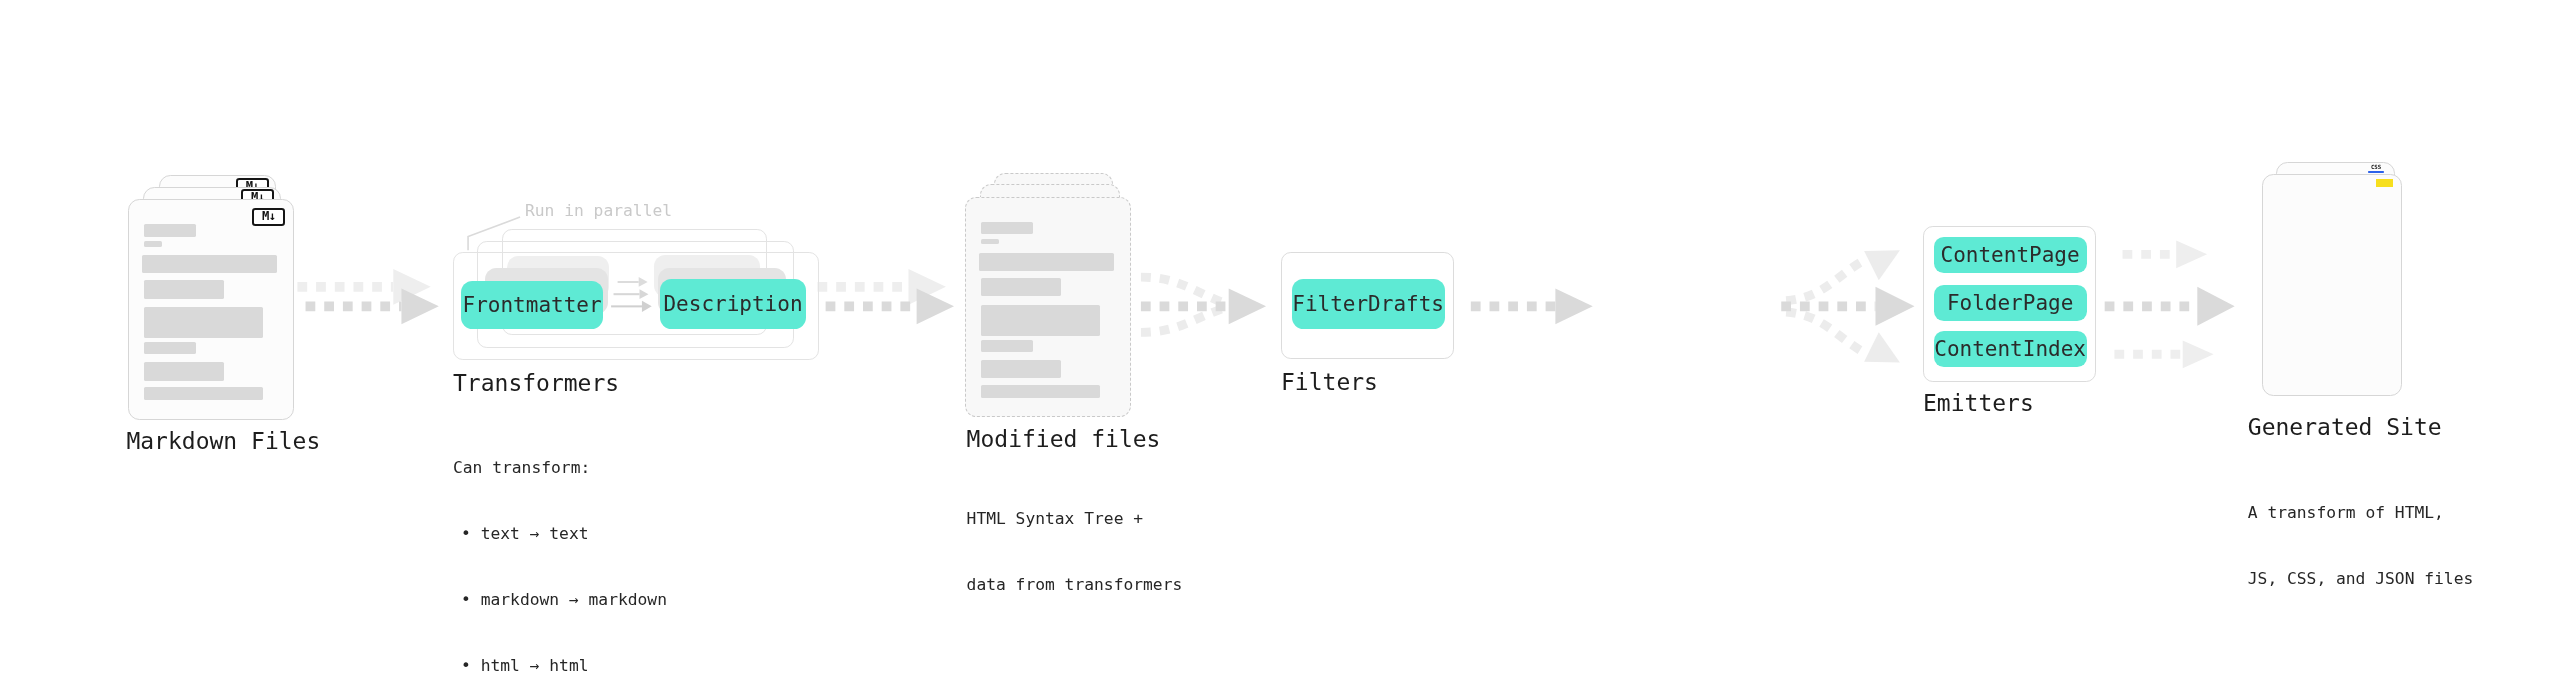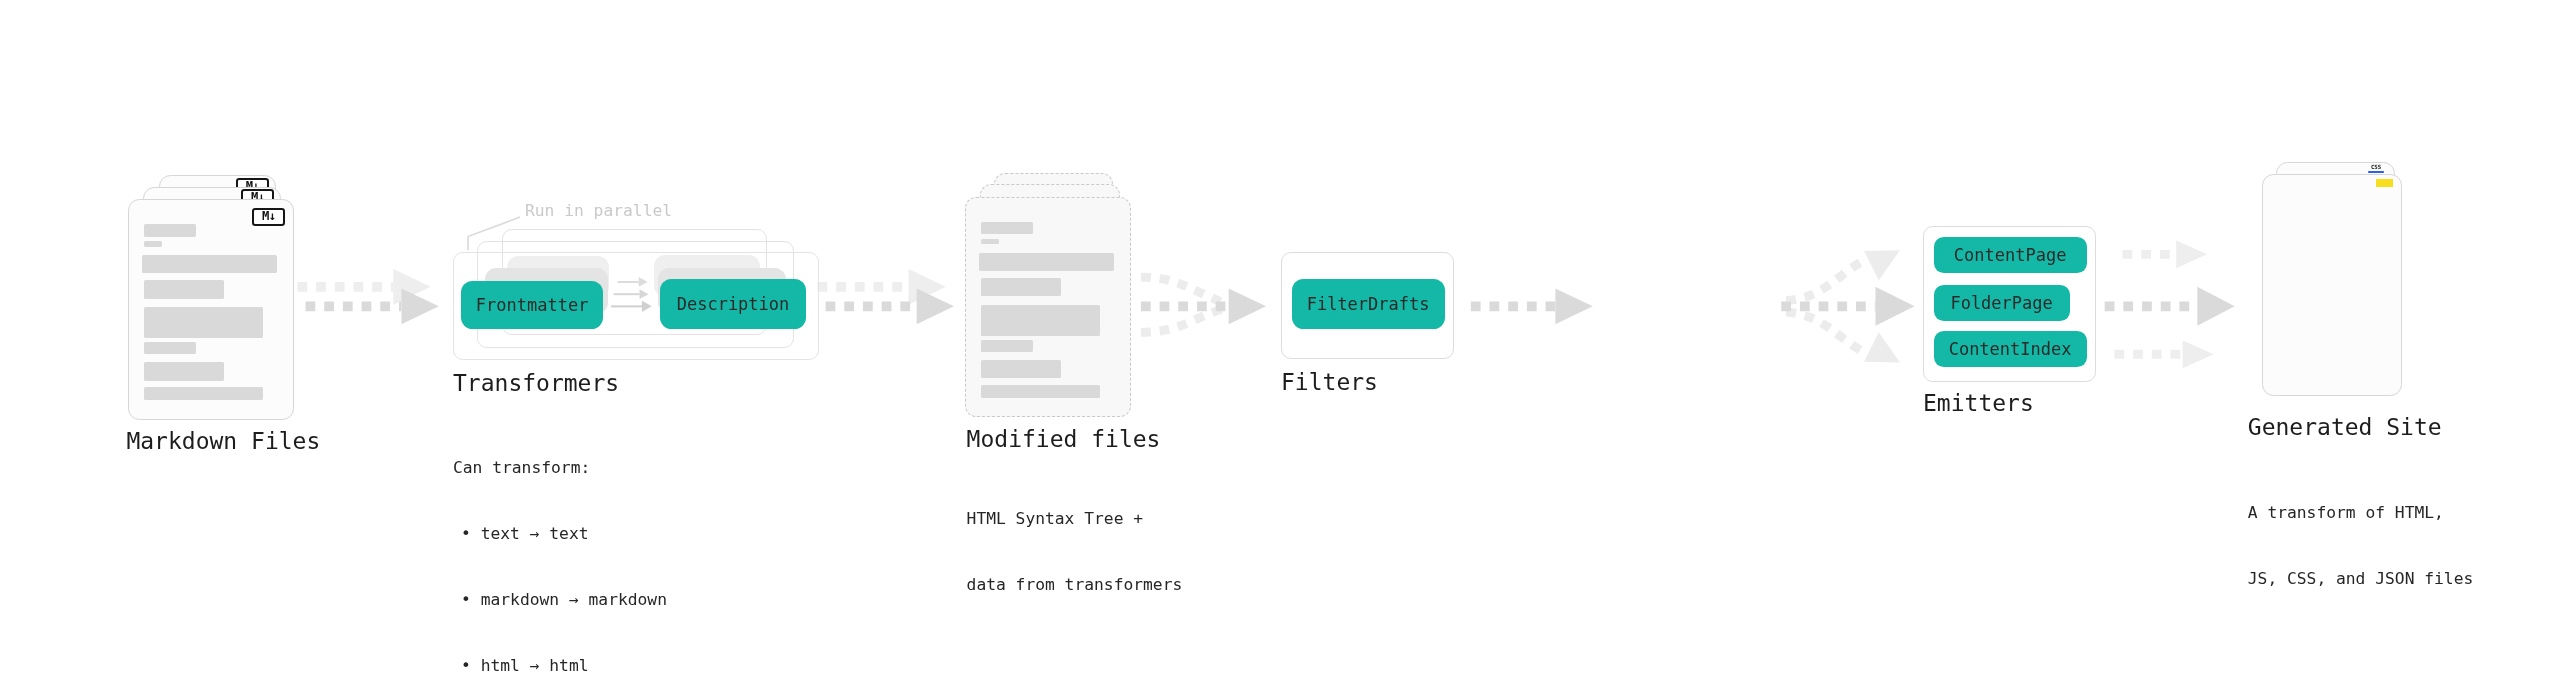--- a/index.html
+++ b/index.html
@@ -27,22 +27,22 @@
     font-weight:bold;line-height:19.5px;text-align:center;
     clip-path:polygon(0 0,100% 0,91% 86%,50% 100%,9% 86%);}
   .cssbadge{position:absolute;top:1.6px;right:9.8px;width:16.3px;text-align:center;}
   .cssword{font-size:5.7px;font-weight:bold;color:#111;line-height:5.7px;}
   .cssbar{height:2.4px;background:#2c62ea;margin-top:0.8px;border-radius:0.8px;}
   .jsbadge{position:absolute;top:4.1px;right:8.1px;width:17px;height:8.1px;background:#f7df1e;}
 
   
   .panel{position:absolute;background:#fff;border:1.6px solid #dcdcdc;border-radius:9.8px;}
   .frame{position:absolute;border:1.6px solid #e3e3e3;border-radius:9.8px;background:transparent;}
-  .pill{position:absolute;background:#14b8a6;border-radius:11.4px;display:flex;align-items:center;
-    justify-content:center;font-size:17px;color:#2b2b2b;white-space:pre;}
+  .pill{position:absolute;background:#5eead4;border-radius:11.4px;display:flex;align-items:center;
+    justify-content:center;font-size:21px;color:#2b2b2b;white-space:pre;}
   .pill.r12{border-radius:9.8px;}
   .ghost1{position:absolute;background:#e4e4e4;border-radius:11.4px;}
   .ghost2{position:absolute;background:#efefef;border-radius:11.4px;}
 
   
   .label{position:absolute;font-size:23px;line-height:23px;color:#1d1d1d;white-space:pre;}
   .desc{position:absolute;font-size:16.3px;line-height:22px;color:#262626;white-space:pre;}
   .desc .indent{padding-left:8.1px;}
   .note{position:absolute;font-size:16.3px;line-height:16.3px;color:#c9c9c9;white-space:pre;}
 </style>
@@ -177,21 +177,21 @@
   <div class="stage" style="left:1281px;top:252px;width:244px;height:219px;">
     <div class="panel" style="left:0;top:0;width:173px;height:107px;"></div>
     <div class="pill" style="left:10.6px;top:27px;width:153px;height:50px;">FilterDrafts</div>
     <div class="label" style="left:0;top:119px;">Filters</div>
   </div>
 
 
   <div class="stage" style="left:1923px;top:226px;width:244px;height:260px;">
     <div class="panel" style="left:0;top:0;width:173px;height:156px;"></div>
     <div class="pill r12" style="left:10.6px;top:11.4px;width:153px;height:36px;">ContentPage</div>
-    <div class="pill r12" style="left:10.6px;top:59px;width:136px;height:36px;">FolderPage</div>
+    <div class="pill r12" style="left:10.6px;top:59px;width:153px;height:36px;">FolderPage</div>
     <div class="pill r12" style="left:10.6px;top:105px;width:153px;height:36px;">ContentIndex</div>
     <div class="label" style="left:0;top:166px;">Emitters</div>
   </div>
 
   <div class="stage" style="left:2247px;top:162px;width:228px;height:341px;">
     <div class="doc" style="left:29px;top:0;width:119px;height:222px;">
       <div class="cssbadge">
         <div class="cssword">CSS</div>
         <div class="cssbar"></div>
       </div>

